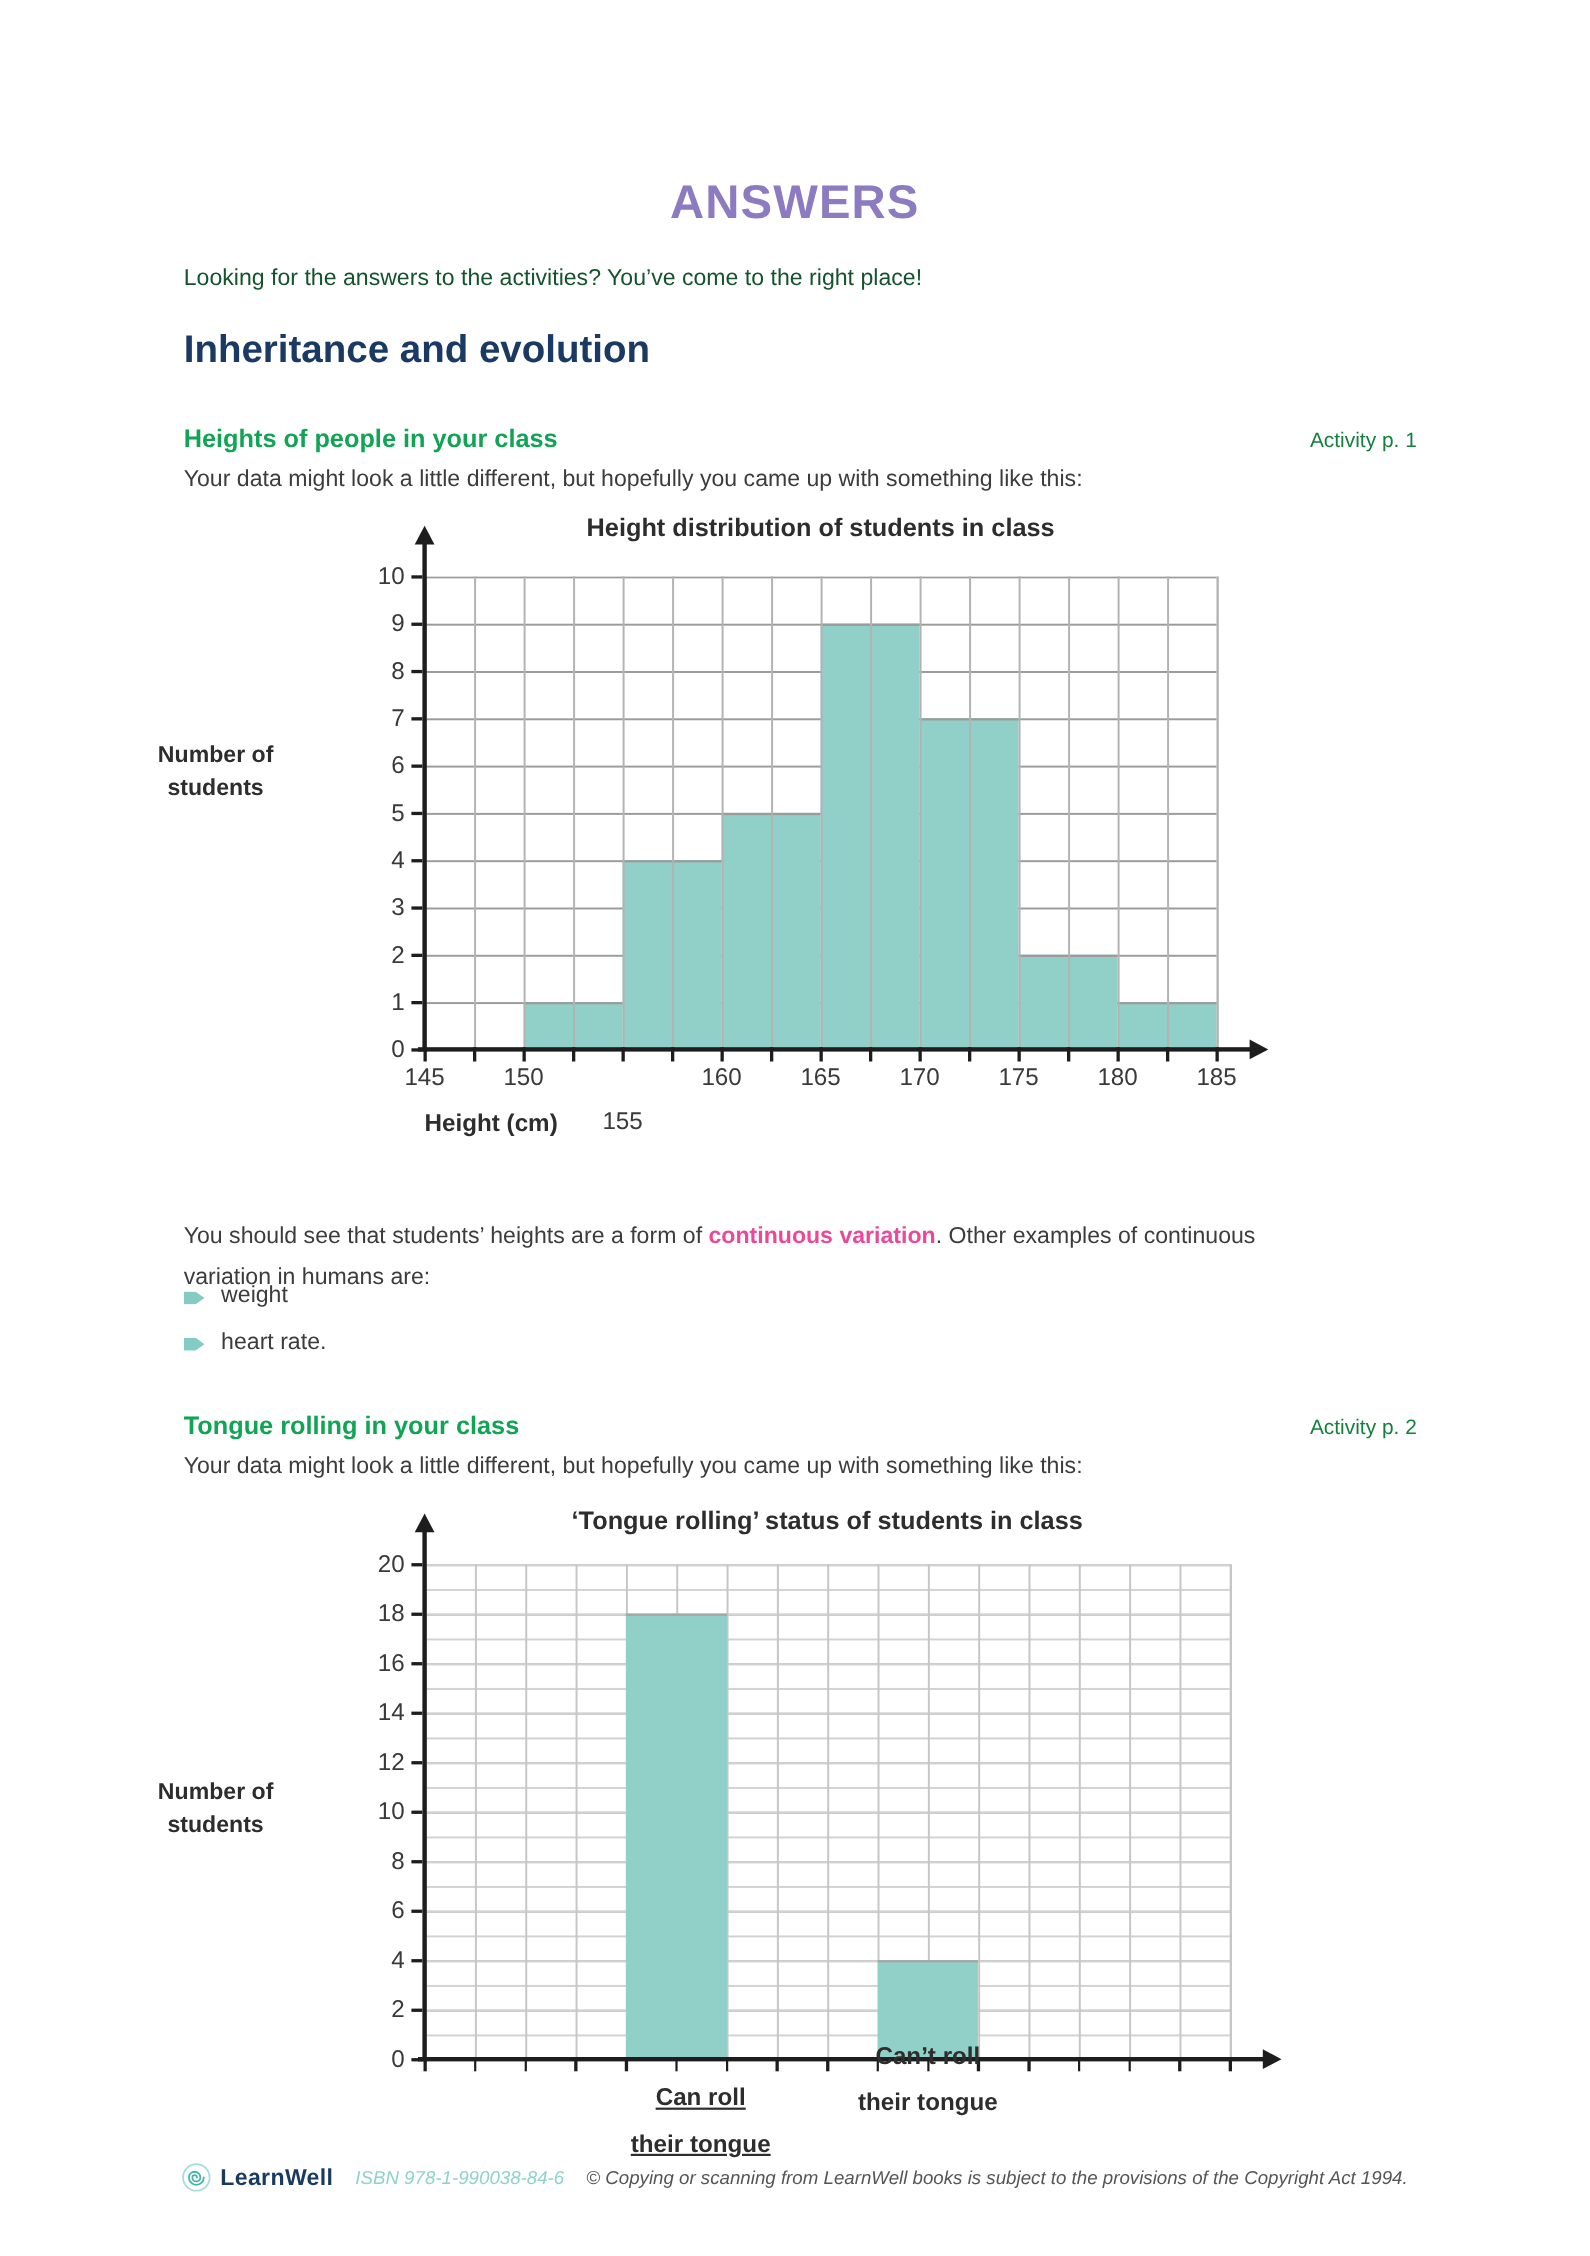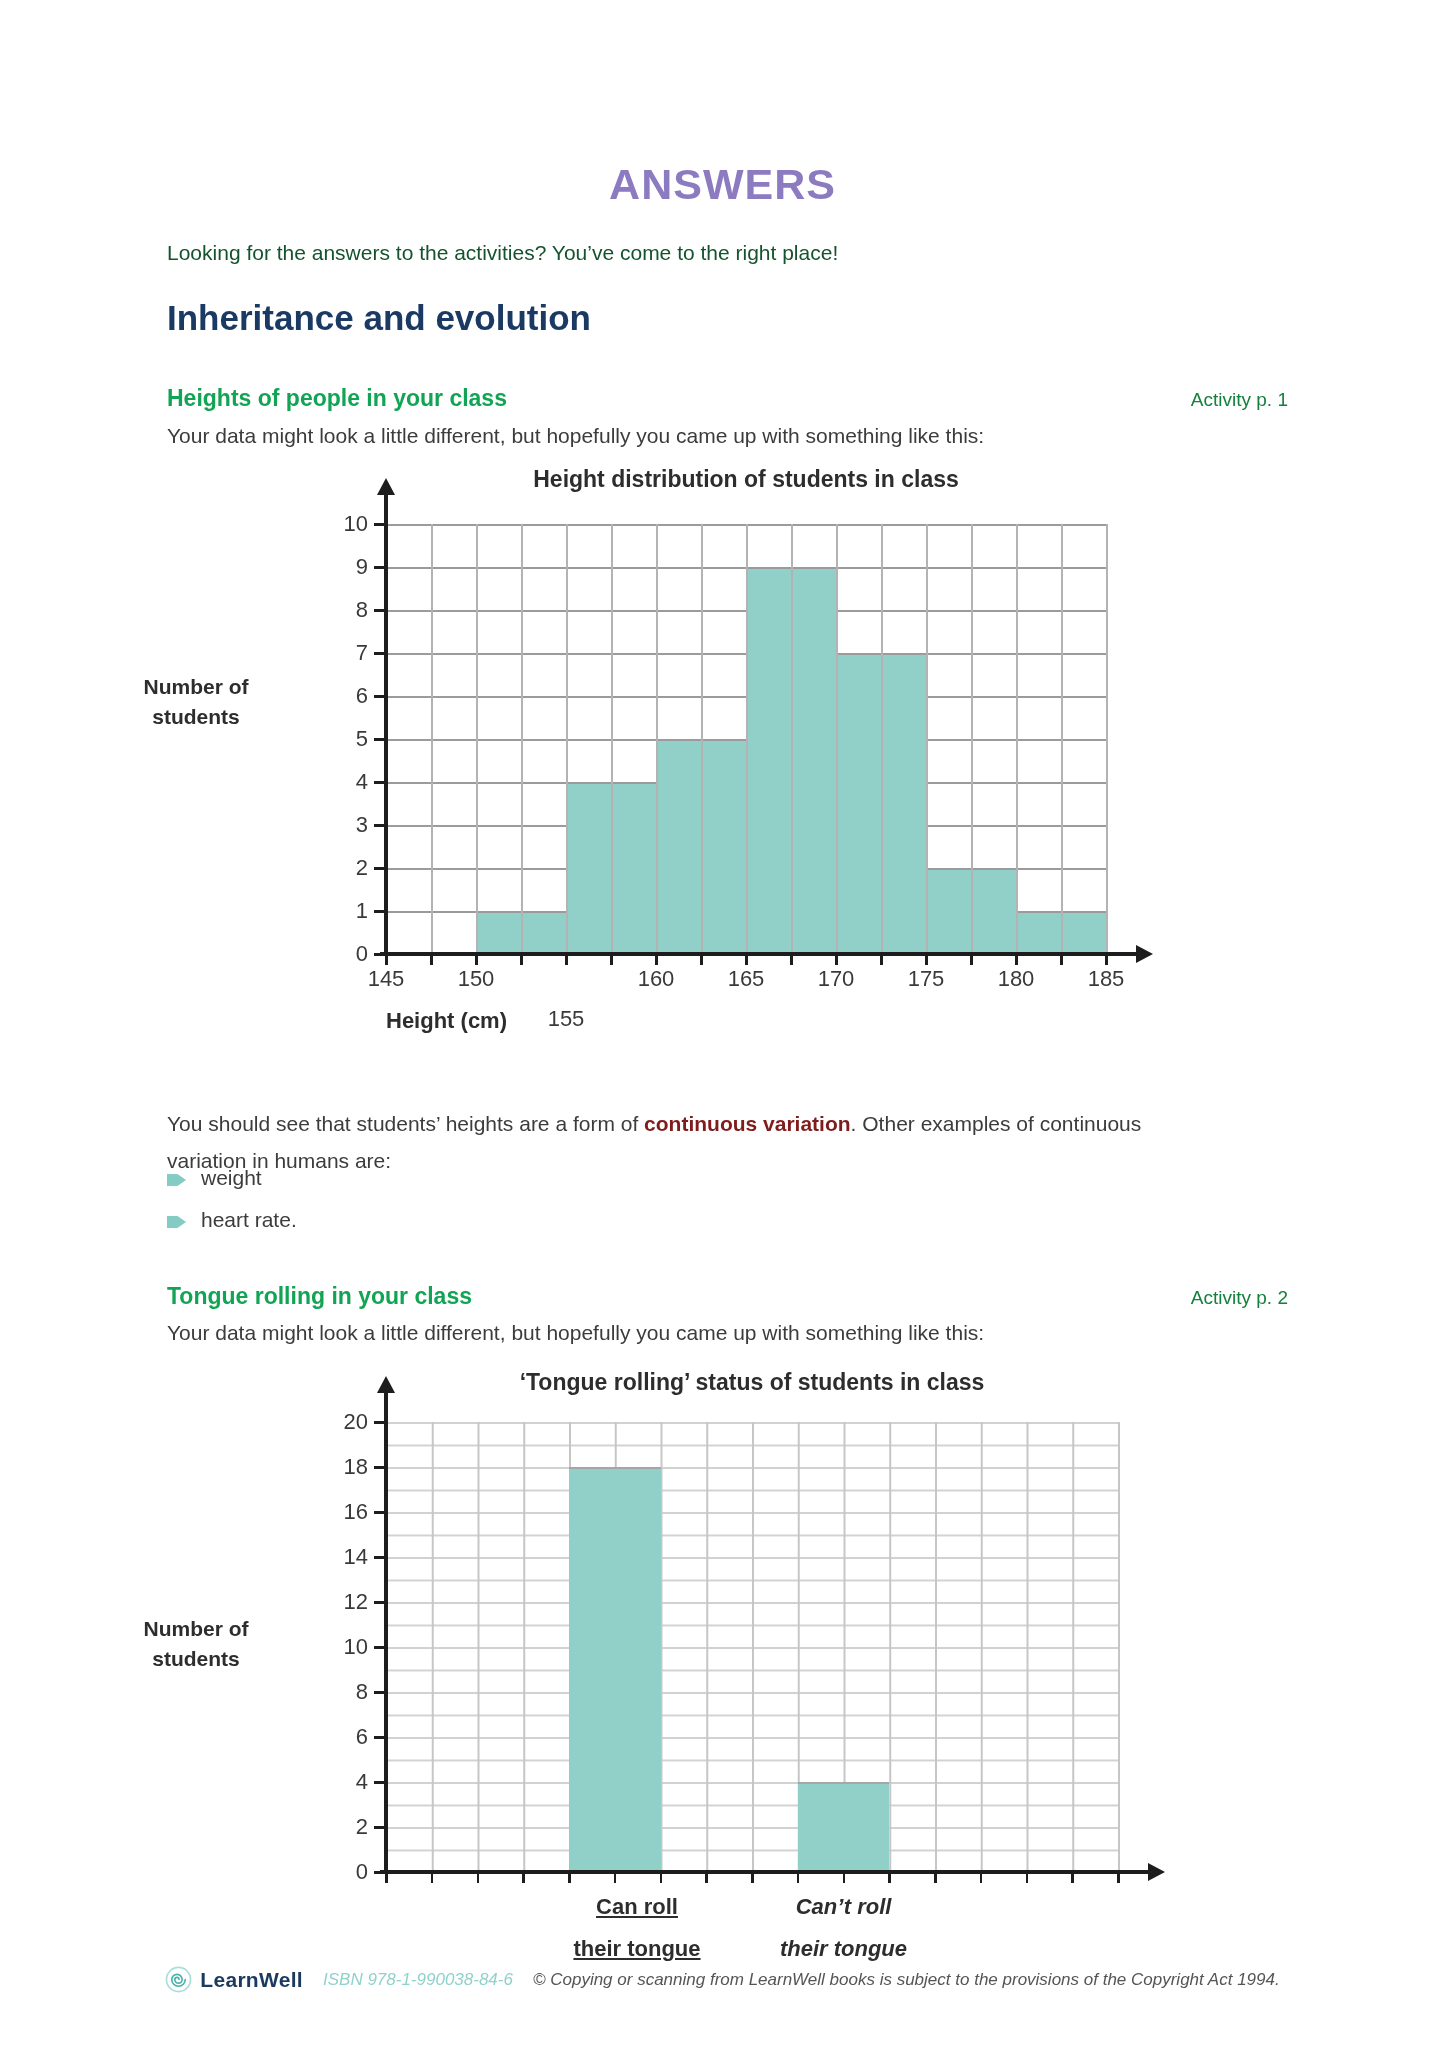--- a/index.html
+++ b/index.html
@@ -72,21 +72,21 @@
   .arrow-right{position:absolute;width:0;height:0;z-index:5;
     border-top:9px solid transparent;border-bottom:9px solid transparent;
     border-left:17px solid #1d1d1d;}
   .num{position:absolute;font-size:22px;color:#3a3a3a;z-index:6;}
   .num-y{width:60px;text-align:right;}
   .num-x{width:80px;text-align:center;}
   .catlab{position:absolute;width:220px;text-align:center;font-size:22px;font-weight:700;
     color:#2d2d2d;line-height:42px;white-space:pre-line;z-index:6;}
 
   .var-para{left:167px;top:1084px;width:1040px;font-size:21px;line-height:37px;color:#3c3c3c;}
-  .var-para b{color:#7f1d1d;}
+  .var-para b{color:#ec4899;}
   .bullet-row{left:167px;display:flex;align-items:flex-start;}
   .bullet1{top:1166px;}
   .bullet2{top:1208px;}
   .bullet-icon{
     width:19px;height:12px;margin-top:8px;margin-right:15px;
     background:#84ccc3;
     clip-path:polygon(0 0,55% 0,100% 50%,55% 100%,0 100%);
   }
   .bullet-text{font-size:21px;color:#3c3c3c;}
 
@@ -204,21 +204,21 @@
 
   <div>
     <div class="abs chart-title c2-title">‘Tongue rolling’ status of students in class</div>
     <div class="abs ylab c2-ylab">Number of students</div>
     <div class="abs c2-plot"></div>
     <div id="c2dyn">
         <div class="bar c2bar" style="left: 569px; top: 1467px; width: 91.5px; height: 403px;"></div>
         <div class="catlab" style="left: 527px; top: 1886px; text-decoration: underline;">Can roll
 their tongue</div>
         <div class="bar c2bar" style="left: 797.75px; top: 1782px; width: 91.5px; height: 88px;"></div>
-        <div class="catlab" style="left: 733.5px; top: 1886px; font-style: italic;">Can’t roll
+        <div class="catlab" style="left: 733.5px; top: 1848px;">Can’t roll
 their tongue</div>
         <div class="num num-y" style="left: 308px; top: 1859px;">0</div>
         <div class="num num-y" style="left: 308px; top: 1814px;">2</div>
         <div class="num num-y" style="left: 308px; top: 1769px;">4</div>
         <div class="num num-y" style="left: 308px; top: 1724px;">6</div>
         <div class="num num-y" style="left: 308px; top: 1679px;">8</div>
         <div class="num num-y" style="left: 308px; top: 1634px;">10</div>
         <div class="num num-y" style="left: 308px; top: 1589px;">12</div>
         <div class="num num-y" style="left: 308px; top: 1544px;">14</div>
         <div class="num num-y" style="left: 308px; top: 1499px;">16</div>

